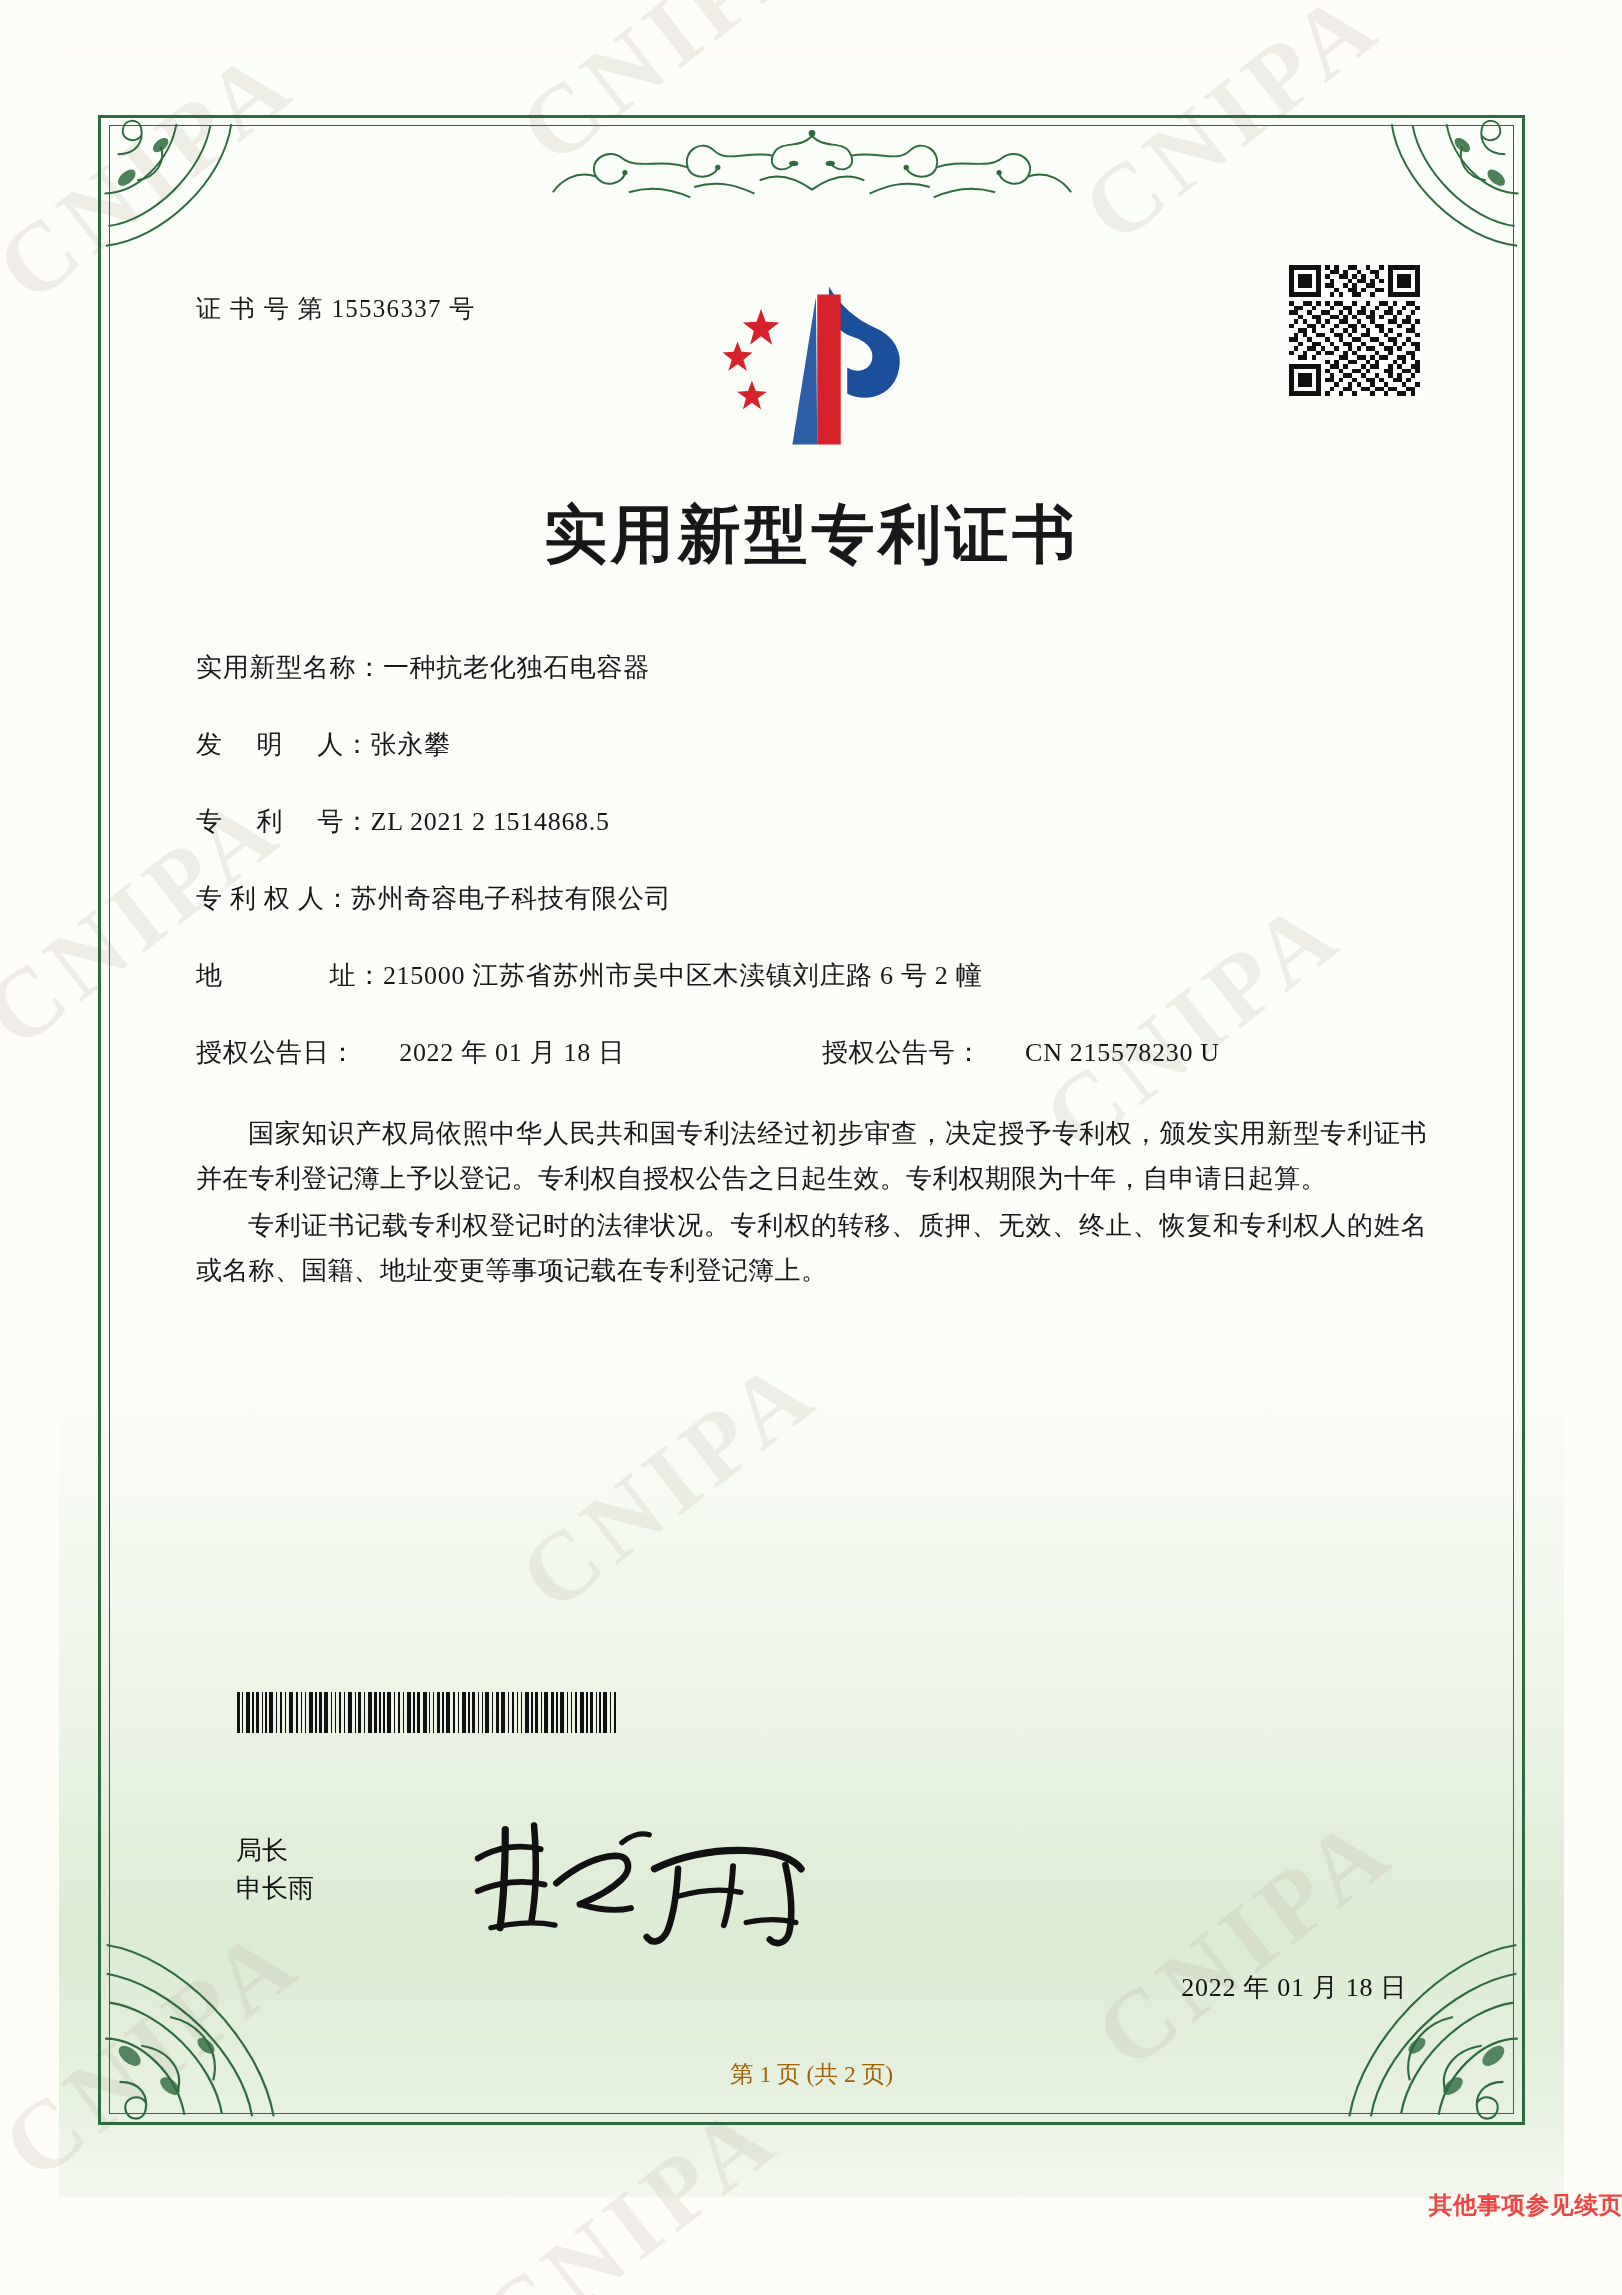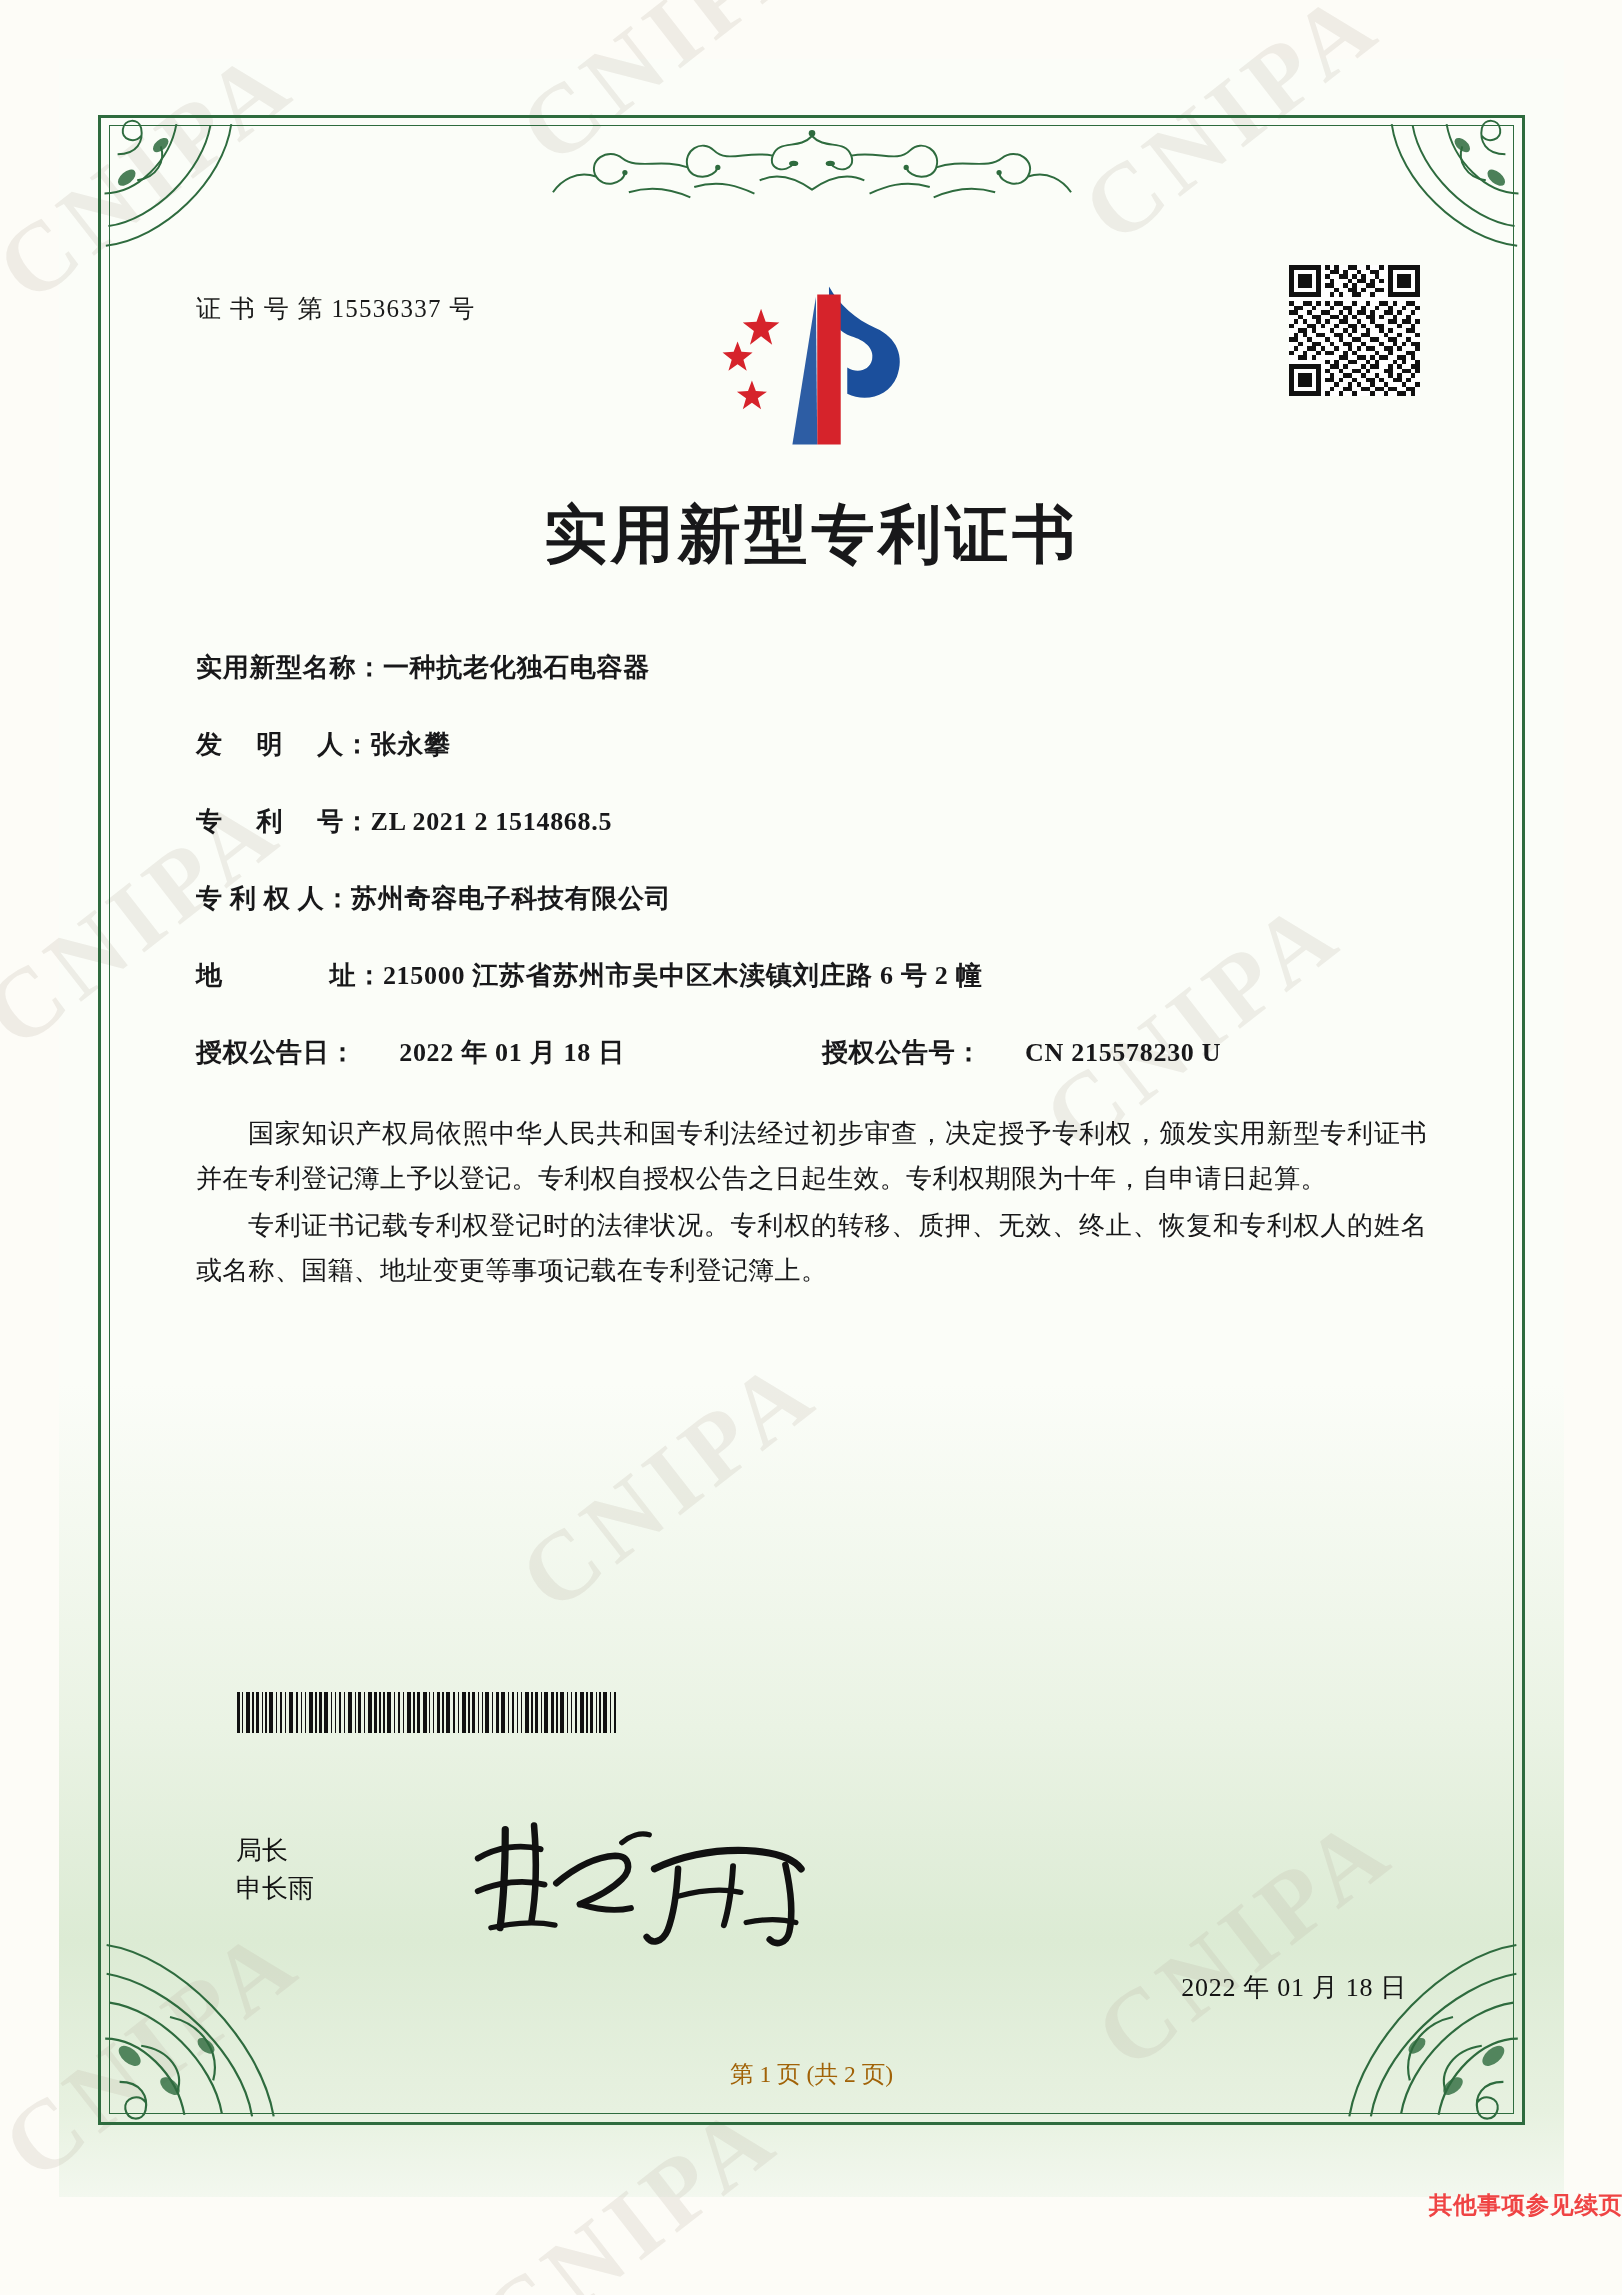--- a/index.html
+++ b/index.html
@@ -115,21 +115,20 @@
   .fields {
     margin-top: 72px;
   }
   .field-row {
     font-size: 26px;
     color: #18181a;
     margin-bottom: 42px;
     display: flex;
     align-items: baseline;
     letter-spacing: 0.7px;
-    font-weight: bold;
   }
   .field-label {
     white-space: pre;
     display: inline-block;
   }
   .field-value {
     display: inline-block;
   }
   .field-row.two-col {
     justify-content: flex-start;

